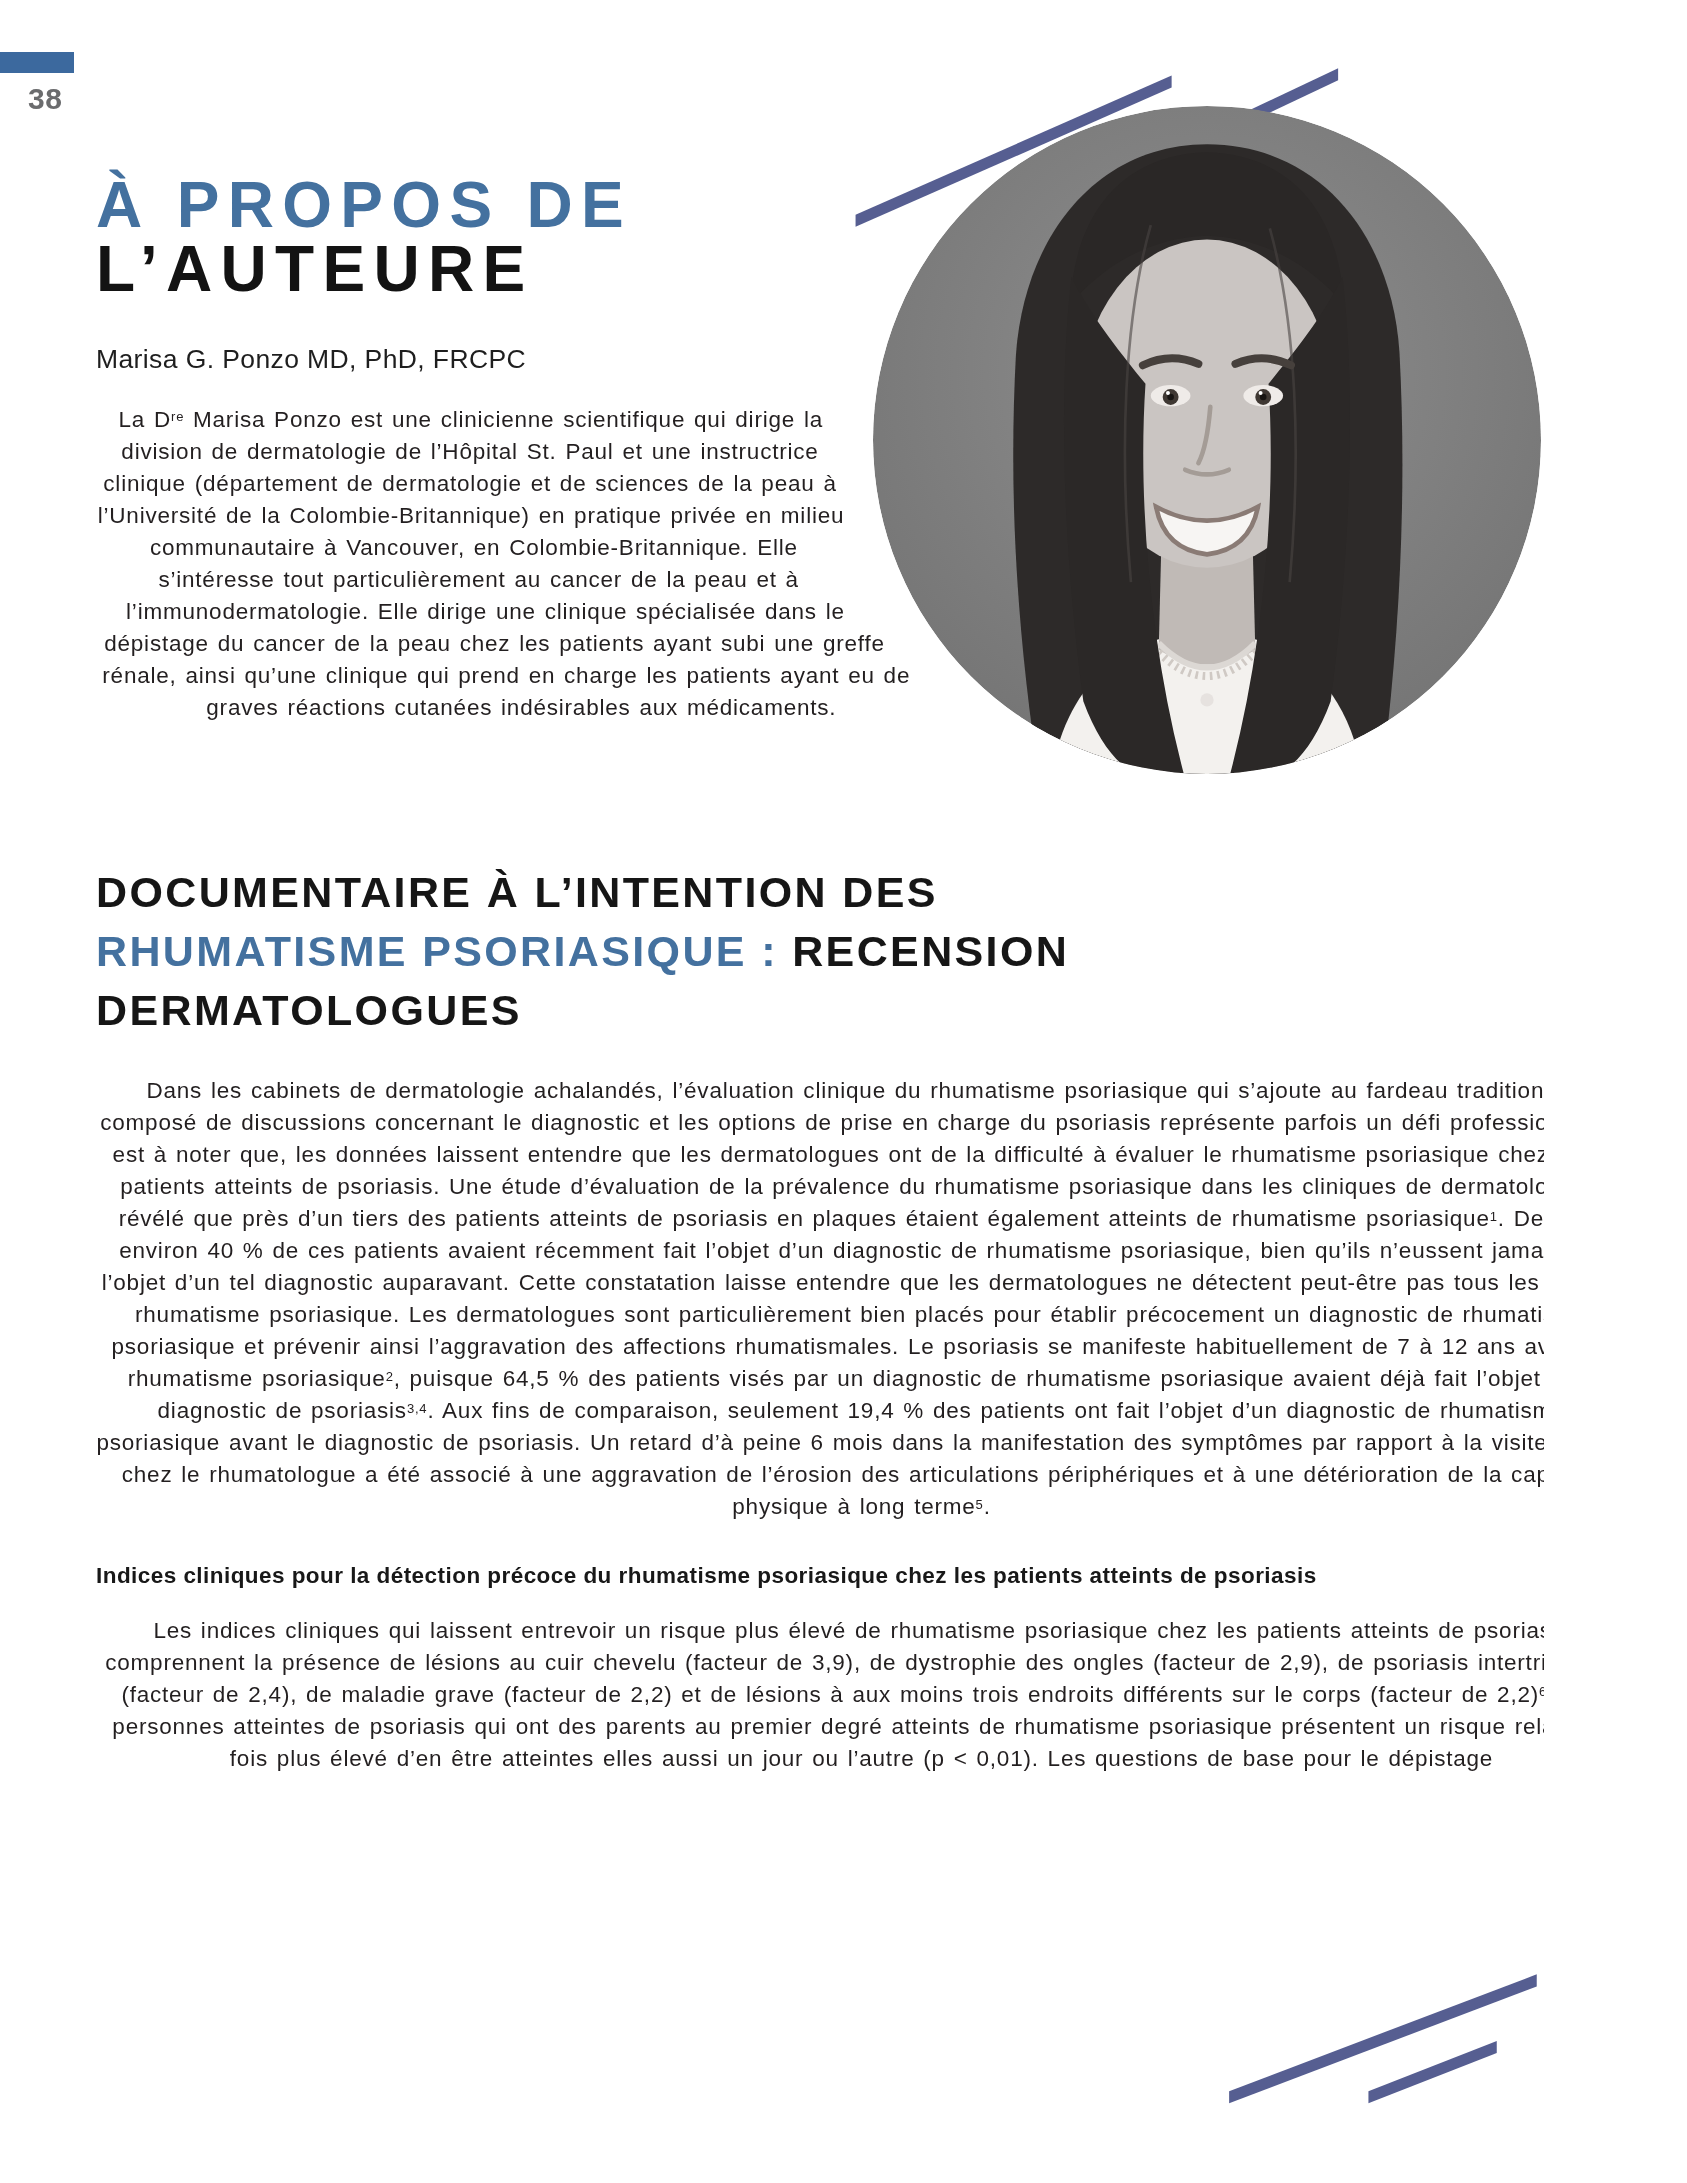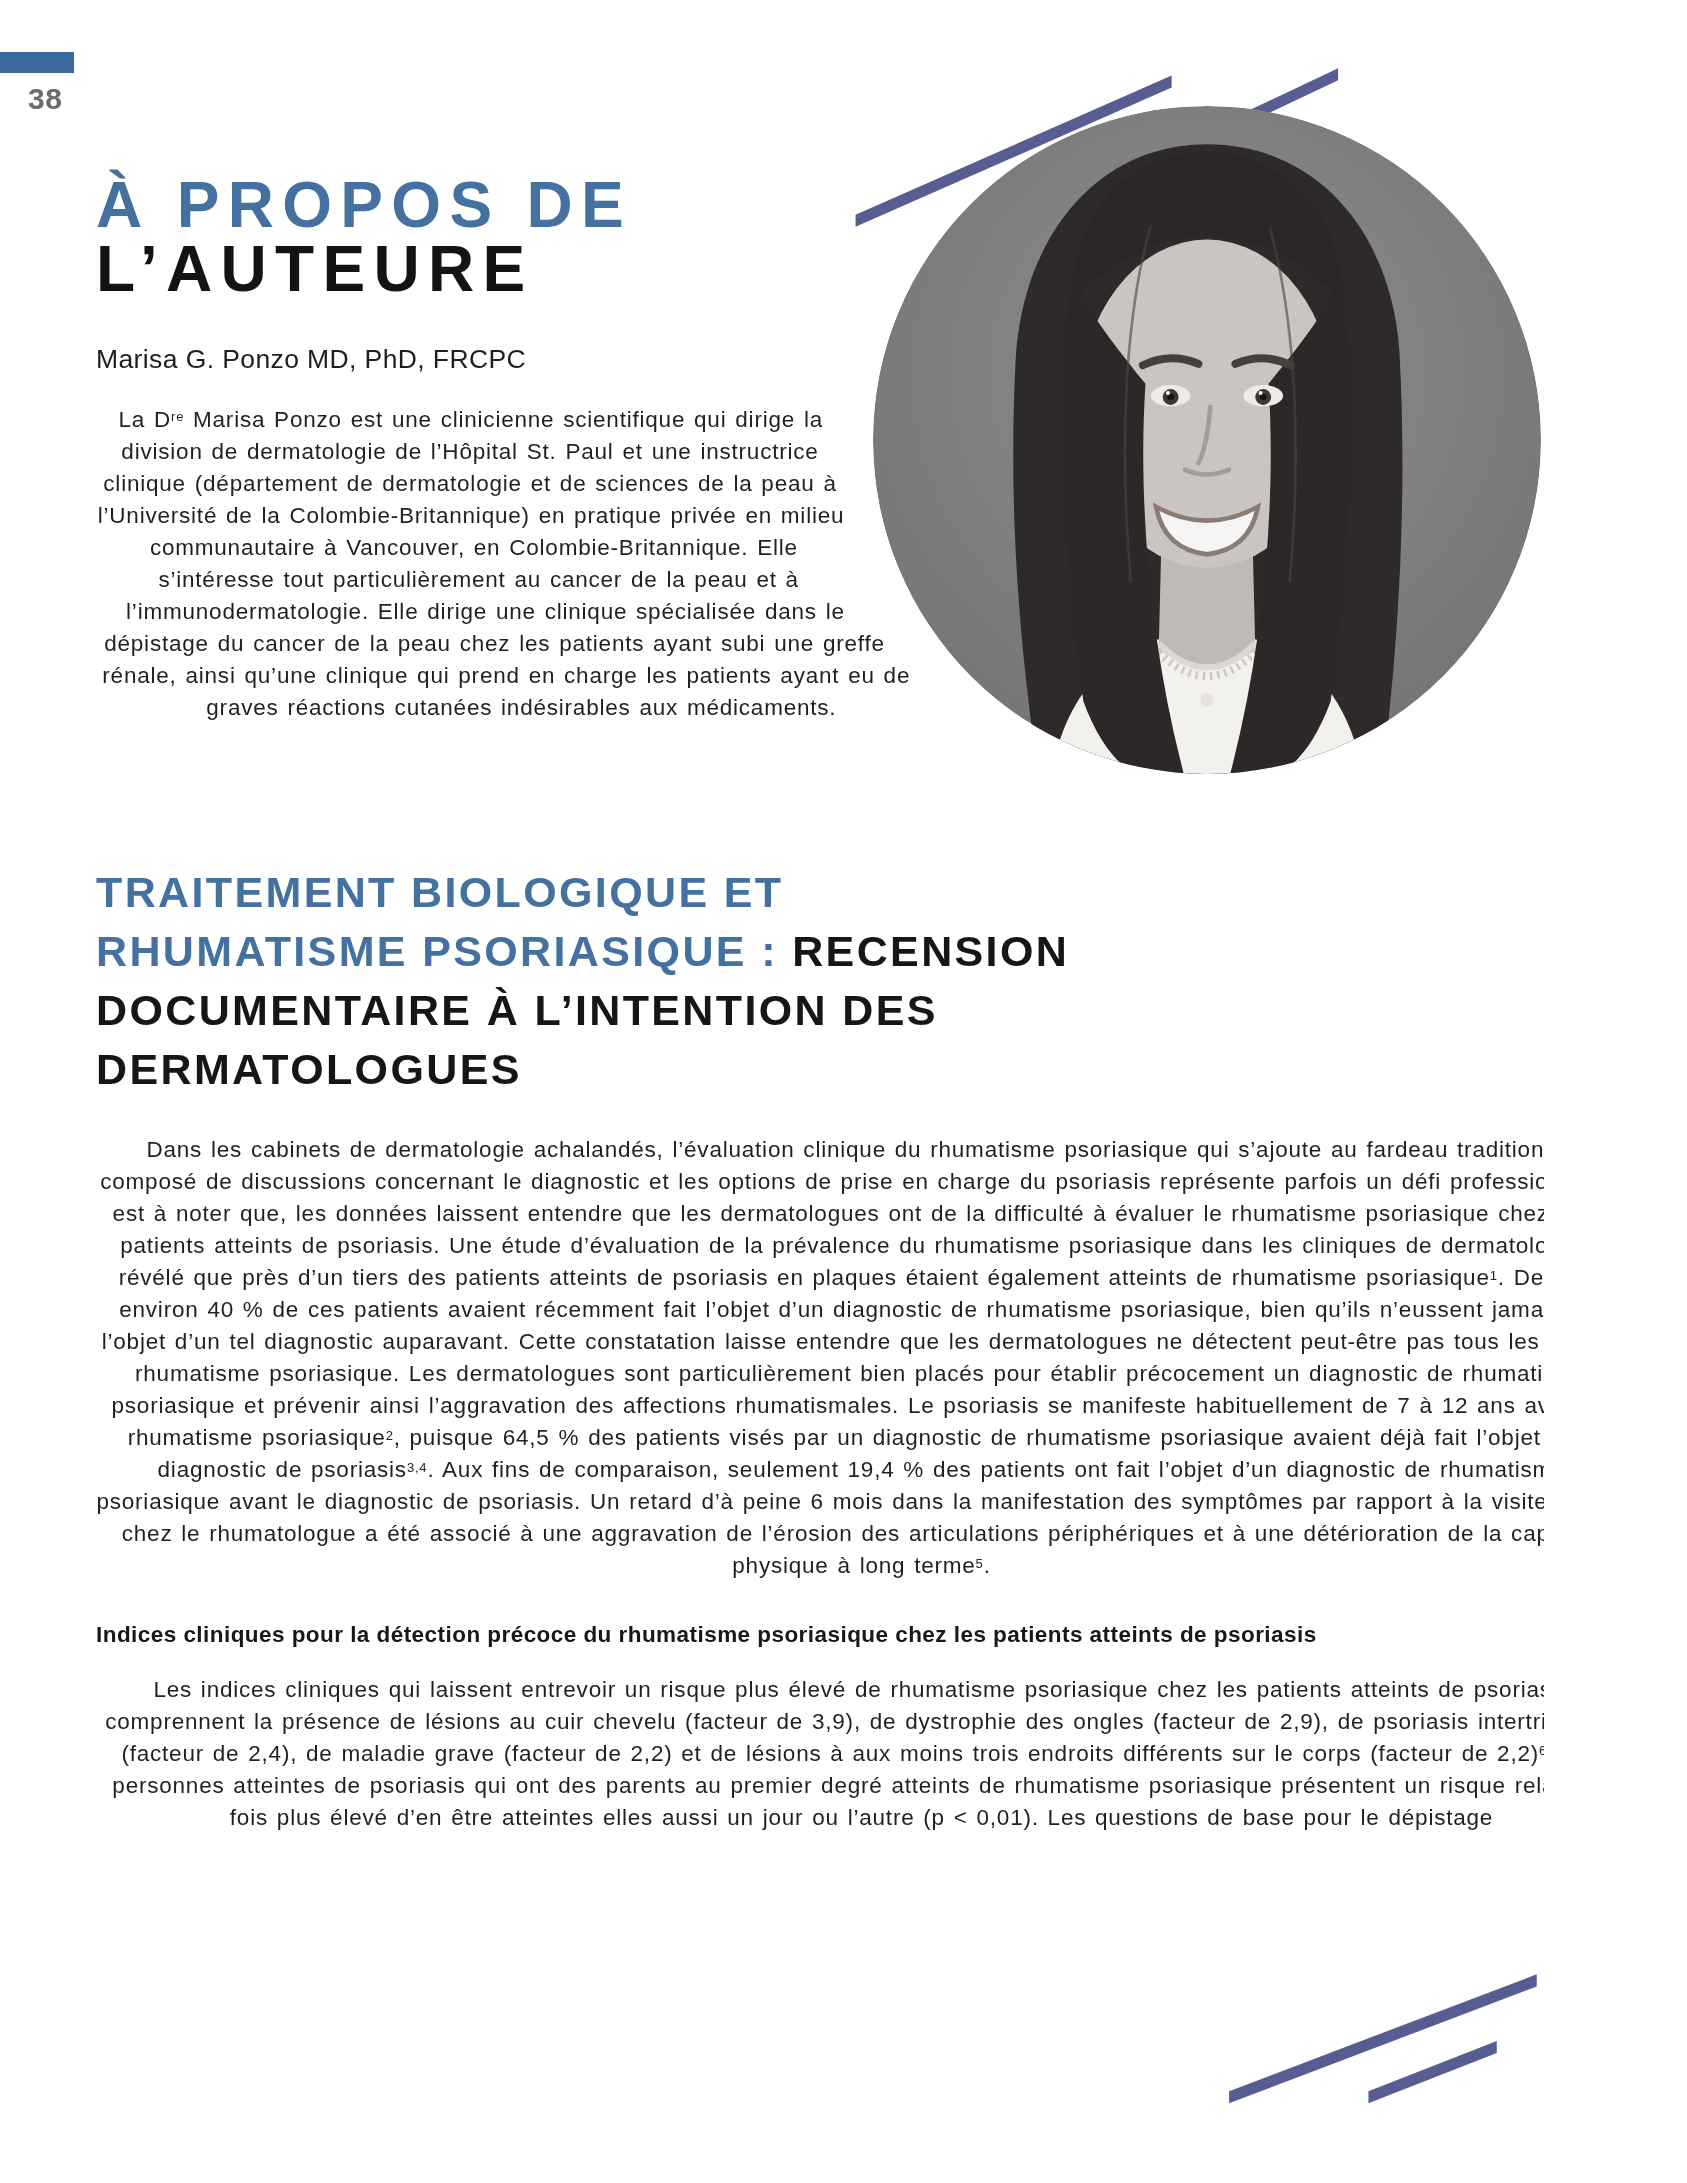--- a/index.html
+++ b/index.html
@@ -114,23 +114,22 @@
       <div class="line2">L’AUTEURE</div>
     </h1>
 
     <div class="author">Marisa G. Ponzo MD, PhD, FRCPC</div>
 
     <p class="bio body-text"><span>La D</span><sup>re</sup><span> Marisa Ponzo est une clinicienne scientifique qui dirige la division de dermatologie de l’Hôpital St. Paul et une instructrice clinique (département de dermatologie et de sciences de la peau à l’Université de la Colombie-Britannique) en pratique privée en milieu communautaire à Vancouver, en Colombie-Britannique. Elle s’intéresse tout particulièrement au cancer de la peau et à l’immunodermatologie. Elle dirige une clinique spécialisée dans le dépistage du cancer de la peau chez les patients ayant subi une greffe rénale, ainsi qu’une clinique qui prend en charge les patients ayant eu de graves réactions cutanées indésirables aux médicaments.</span></p>
   </section>
 
   <section class="article">
     <h2 class="article-title">
-        <div class="title-line"><span class="blue">TRAITEMENT BIOLOGIQUE ET</span></div>
+        <div class="title-line"><span class="dark">DOCUMENTAIRE À L’INTENTION DES</span></div>
         <div class="title-line"><span class="blue">RHUMATISME PSORIASIQUE : </span><span class="dark">RECENSION</span></div>
-        <div class="title-line"><span class="dark">DOCUMENTAIRE À L’INTENTION DES</span></div>
         <div class="title-line"><span class="dark">DERMATOLOGUES</span></div>
       </h2>
 
     <p class="p1 body-text"><span>Dans les cabinets de dermatologie achalandés, l’évaluation clinique du rhumatisme psoriasique qui s’ajoute au fardeau traditionnel composé de discussions concernant le diagnostic et les options de prise en charge du psoriasis représente parfois un défi professionnel. Il est à noter que, les données laissent entendre que les dermatologues ont de la difficulté à évaluer le rhumatisme psoriasique chez leurs patients atteints de psoriasis. Une étude d’évaluation de la prévalence du rhumatisme psoriasique dans les cliniques de dermatologie a révélé que près d’un tiers des patients atteints de psoriasis en plaques étaient également atteints de rhumatisme psoriasique</span><sup>1</sup><span>. De plus, environ 40 % de ces patients avaient récemment fait l’objet d’un diagnostic de rhumatisme psoriasique, bien qu’ils n’eussent jamais fait l’objet d’un tel diagnostic auparavant. Cette constatation laisse entendre que les dermatologues ne détectent peut-être pas tous les cas de rhumatisme psoriasique. Les dermatologues sont particulièrement bien placés pour établir précocement un diagnostic de rhumatisme psoriasique et prévenir ainsi l’aggravation des affections rhumatismales. Le psoriasis se manifeste habituellement de 7 à 12 ans avant le rhumatisme psoriasique</span><sup>2</sup><span>, puisque 64,5 % des patients visés par un diagnostic de rhumatisme psoriasique avaient déjà fait l’objet d’un diagnostic de psoriasis</span><sup>3,4</sup><span>. Aux fins de comparaison, seulement 19,4 % des patients ont fait l’objet d’un diagnostic de rhumatisme psoriasique avant le diagnostic de psoriasis. Un retard d’à peine 6 mois dans la manifestation des symptômes par rapport à la visite initiale chez le rhumatologue a été associé à une aggravation de l’érosion des articulations périphériques et à une détérioration de la capacité physique à long terme</span><sup>5</sup><span>.</span></p>
 
     <h3 class="subheading">Indices cliniques pour la détection précoce du rhumatisme psoriasique chez les patients atteints de psoriasis</h3>
 
     <p class="p2 body-text"><span>Les indices cliniques qui laissent entrevoir un risque plus élevé de rhumatisme psoriasique chez les patients atteints de psoriasis comprennent la présence de lésions au cuir chevelu (facteur de 3,9), de dystrophie des ongles (facteur de 2,9), de psoriasis intertrigineux (facteur de 2,4), de maladie grave (facteur de 2,2) et de lésions à aux moins trois endroits différents sur le corps (facteur de 2,2)</span><sup>6</sup><span>. Les personnes atteintes de psoriasis qui ont des parents au premier degré atteints de rhumatisme psoriasique présentent un risque relatif 39 fois plus élevé d’en être atteintes elles aussi un jour ou l’autre (p &lt; 0,01). Les questions de base pour le dépistage</span></p>
   </section>
 

